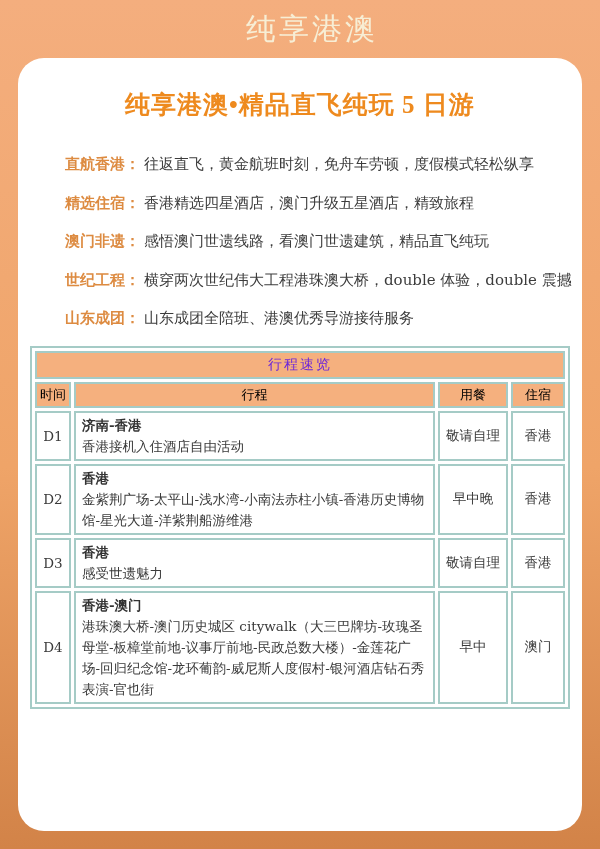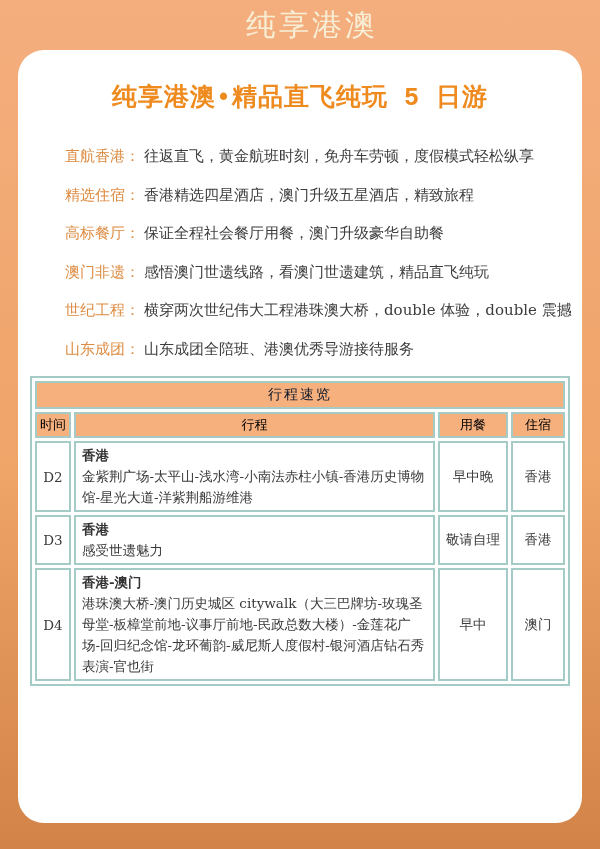--- a/index.html
+++ b/index.html
@@ -3,21 +3,21 @@
 <meta charset="utf-8">
 <style>
   * { margin:0; padding:0; box-sizing:border-box; }
   html,body { width:600px; height:849px; }
   body {
     background: linear-gradient(180deg, #f4ae7e 0%, #efa468 55%, #d28348 100%);
     font-family: "DejaVu Serif", "Liberation Serif", serif;
     overflow: hidden;
   }
   .page-header {
-    height: 50px;
+    height: 58px;
     display: flex; align-items: center; justify-content: center; margin-left: 24px;
   }
   .page-header .brand {
     color: #f7eed5;
     font-size: 30px;
     letter-spacing: 3px;
     font-family: "DejaVu Serif", "Liberation Serif", serif;
   }
   .card {
     margin: 0 18px;
@@ -25,54 +25,54 @@
     background: #ffffff;
     border-radius: 26px;
     padding: 30px 0 0 0;
   }
   .main-title {
     text-align: center;
     color: #ee8a1e;
     font-size: 25px;
     font-weight: bold;
     letter-spacing: 1px;
-    font-family: Liberation Mono, monospace;
+    font-family: Liberation Serif, serif;
   }
   .features {
     margin: 32px 30px 0 47px;
   }
   .feature-line {
     font-size: 15px;
     color: #3c3c3c;
     line-height: 22px;
     margin-bottom: 16.5px;
     white-space: nowrap;
   }
   .feature-label {
     color: #dd8b41;
-    font-weight: normal;
+    font-weight: bold;
     margin-right: 4px;
   }
   .table-wrap {
     margin: 13px 12px 0 12px;
     border: 2px solid #a5cbc6;
     background: #ffffff;
   }
   table.itinerary {
     width: 100%;
     border-collapse: separate;
     border-spacing: 3px;
     table-layout: fixed;
   }
   table.itinerary th, table.itinerary td {
     border: 2px solid #a5cbc6;
   }
   .tbl-title-cell {
     background: #f5b07e;
-    color: #0f172a;
+    color: #6d28d9;
     font-size: 14px;
     font-weight: normal;
     text-align: center;
     padding: 3px 0;
     letter-spacing: 2px;
   }
   .tbl-col-head {
     background: #f5b07e;
     color: #000000;
     font-size: 13px;
@@ -97,23 +97,20 @@
   <div class="main-title">纯享港澳•精品直飞纯玩 5 日游</div>
 
   <div class="features">
     <div class="feature-line">
       <span class="feature-label">直航香港：</span><span>往返直飞，黄金航班时刻，免舟车劳顿，度假模式轻松纵享</span>
     </div>
     <div class="feature-line">
       <span class="feature-label">精选住宿：</span><span>香港精选四星酒店，澳门升级五星酒店，精致旅程</span>
     </div>
     <div class="feature-line">
-      <span class="feature-label">高标餐厅：</span><span>保证全程社会餐厅用餐，澳门升级豪华自助餐</span>
-    </div>
-    <div class="feature-line">
       <span class="feature-label">澳门非遗：</span><span>感悟澳门世遗线路，看澳门世遗建筑，精品直飞纯玩</span>
     </div>
     <div class="feature-line">
       <span class="feature-label">世纪工程：</span><span>横穿两次世纪伟大工程港珠澳大桥，double 体验，double 震撼</span>
     </div>
     <div class="feature-line">
       <span class="feature-label">山东成团：</span><span>山东成团全陪班、港澳优秀导游接待服务</span>
     </div>
   </div>
 
@@ -129,20 +126,29 @@
           <tr>
         <th colspan="4" class="tbl-title-cell">行程速览</th>
       </tr>
       <tr>
         <th class="tbl-col-head">时间</th>
         <th class="tbl-col-head">行程</th>
         <th class="tbl-col-head">用餐</th>
         <th class="tbl-col-head">住宿</th>
       </tr>
 
+      <tr>
+        <td class="cell c">D1</td>
+        <td class="cell route-cell">
+          <div class="route-title">济南-香港</div>
+          <div class="route-detail">香港接机入住酒店自由活动</div>
+        </td>
+        <td class="cell c">敬请自理</td>
+        <td class="cell c">香港</td>
+      </tr>
 
       <tr>
         <td class="cell c">D2</td>
         <td class="cell route-cell">
           <div class="route-title">香港</div>
           <div class="route-detail">金紫荆广场-太平山-浅水湾-小南法赤柱小镇-香港历史博物馆-星光大道-洋紫荆船游维港</div>
         </td>
         <td class="cell c">早中晚</td>
         <td class="cell c">香港</td>
       </tr>

